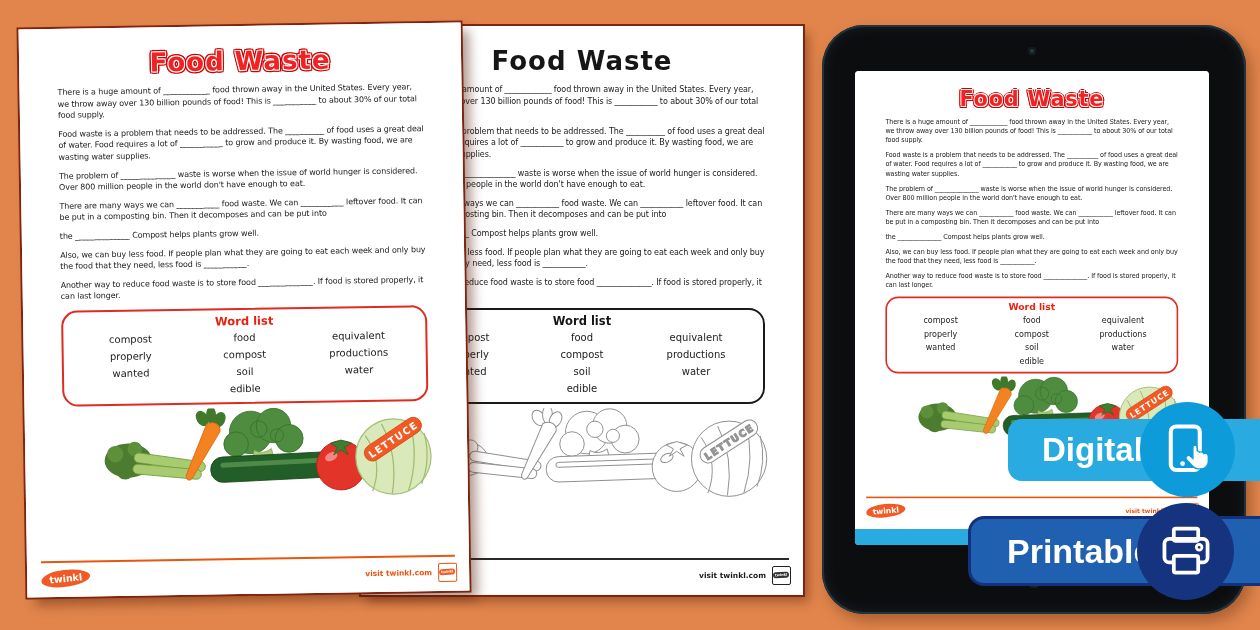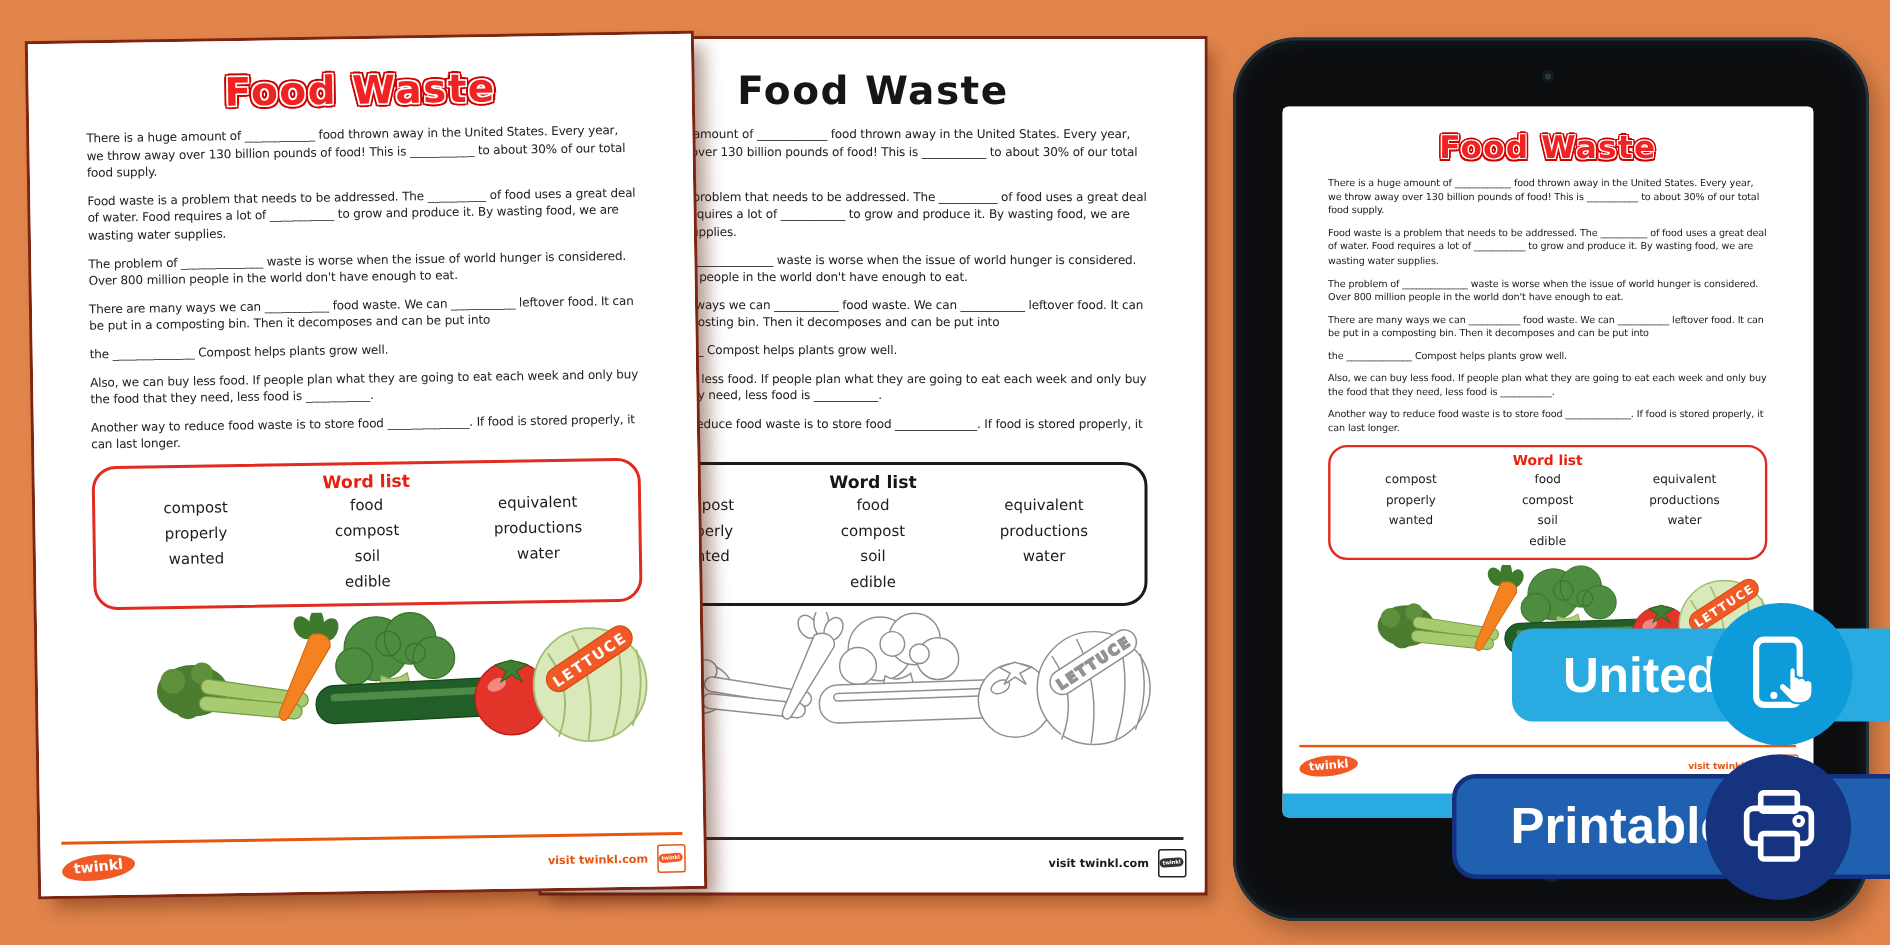--- a/index.html
+++ b/index.html
@@ -362,21 +362,21 @@
       </span>
     </div>
   </div>
 </div>
       <div id="screen-bar"></div>
     </div>
     <div id="home-btn"></div>
   </div>
 
   <div id="digital-ribbon" class="ribbon">
-    <span>United</span>
+    <span>Digital</span>
   </div>
   <div id="digital-circle">
     <svg width="58" height="58" viewBox="0 0 64 64">
       <rect x="13" y="6" width="32" height="48" rx="6" fill="none" stroke="#fff" stroke-width="4.5"></rect>
       <circle cx="26" cy="47" r="2.6" fill="#fff"></circle>
       <path d="M41 26 c-2.2 0 -3.6 1.6 -3.6 3.8 v11.5 l-3 -2.6 c-1.6 -1.4 -4 -0.7 -4.6 1.3 -0.3 1.1 0.1 2.2 0.9 3 l6.8 7.2 c1.5 1.6 3.7 2.6 5.9 2.6 h2.9 c4.5 0 8.1 -3.6 8.1 -8.1 v-5.6 c0 -1.9 -1.5 -3.4 -3.4 -3.4 -0.5 0 -1 0.1 -1.5 0.3 -0.5 -1.2 -1.7 -2 -3 -2 -0.6 0 -1.2 0.2 -1.7 0.5 -0.6 -0.9 -1.6 -1.5 -2.7 -1.5 v-3.3 c0 -2.2 -1.5 -3.7 -3.6 -3.7 z" fill="#fff" stroke="#0D9CD9" stroke-width="1.5"></path>
     </svg>
   </div>
 
   <div id="printable-ribbon" class="ribbon">

